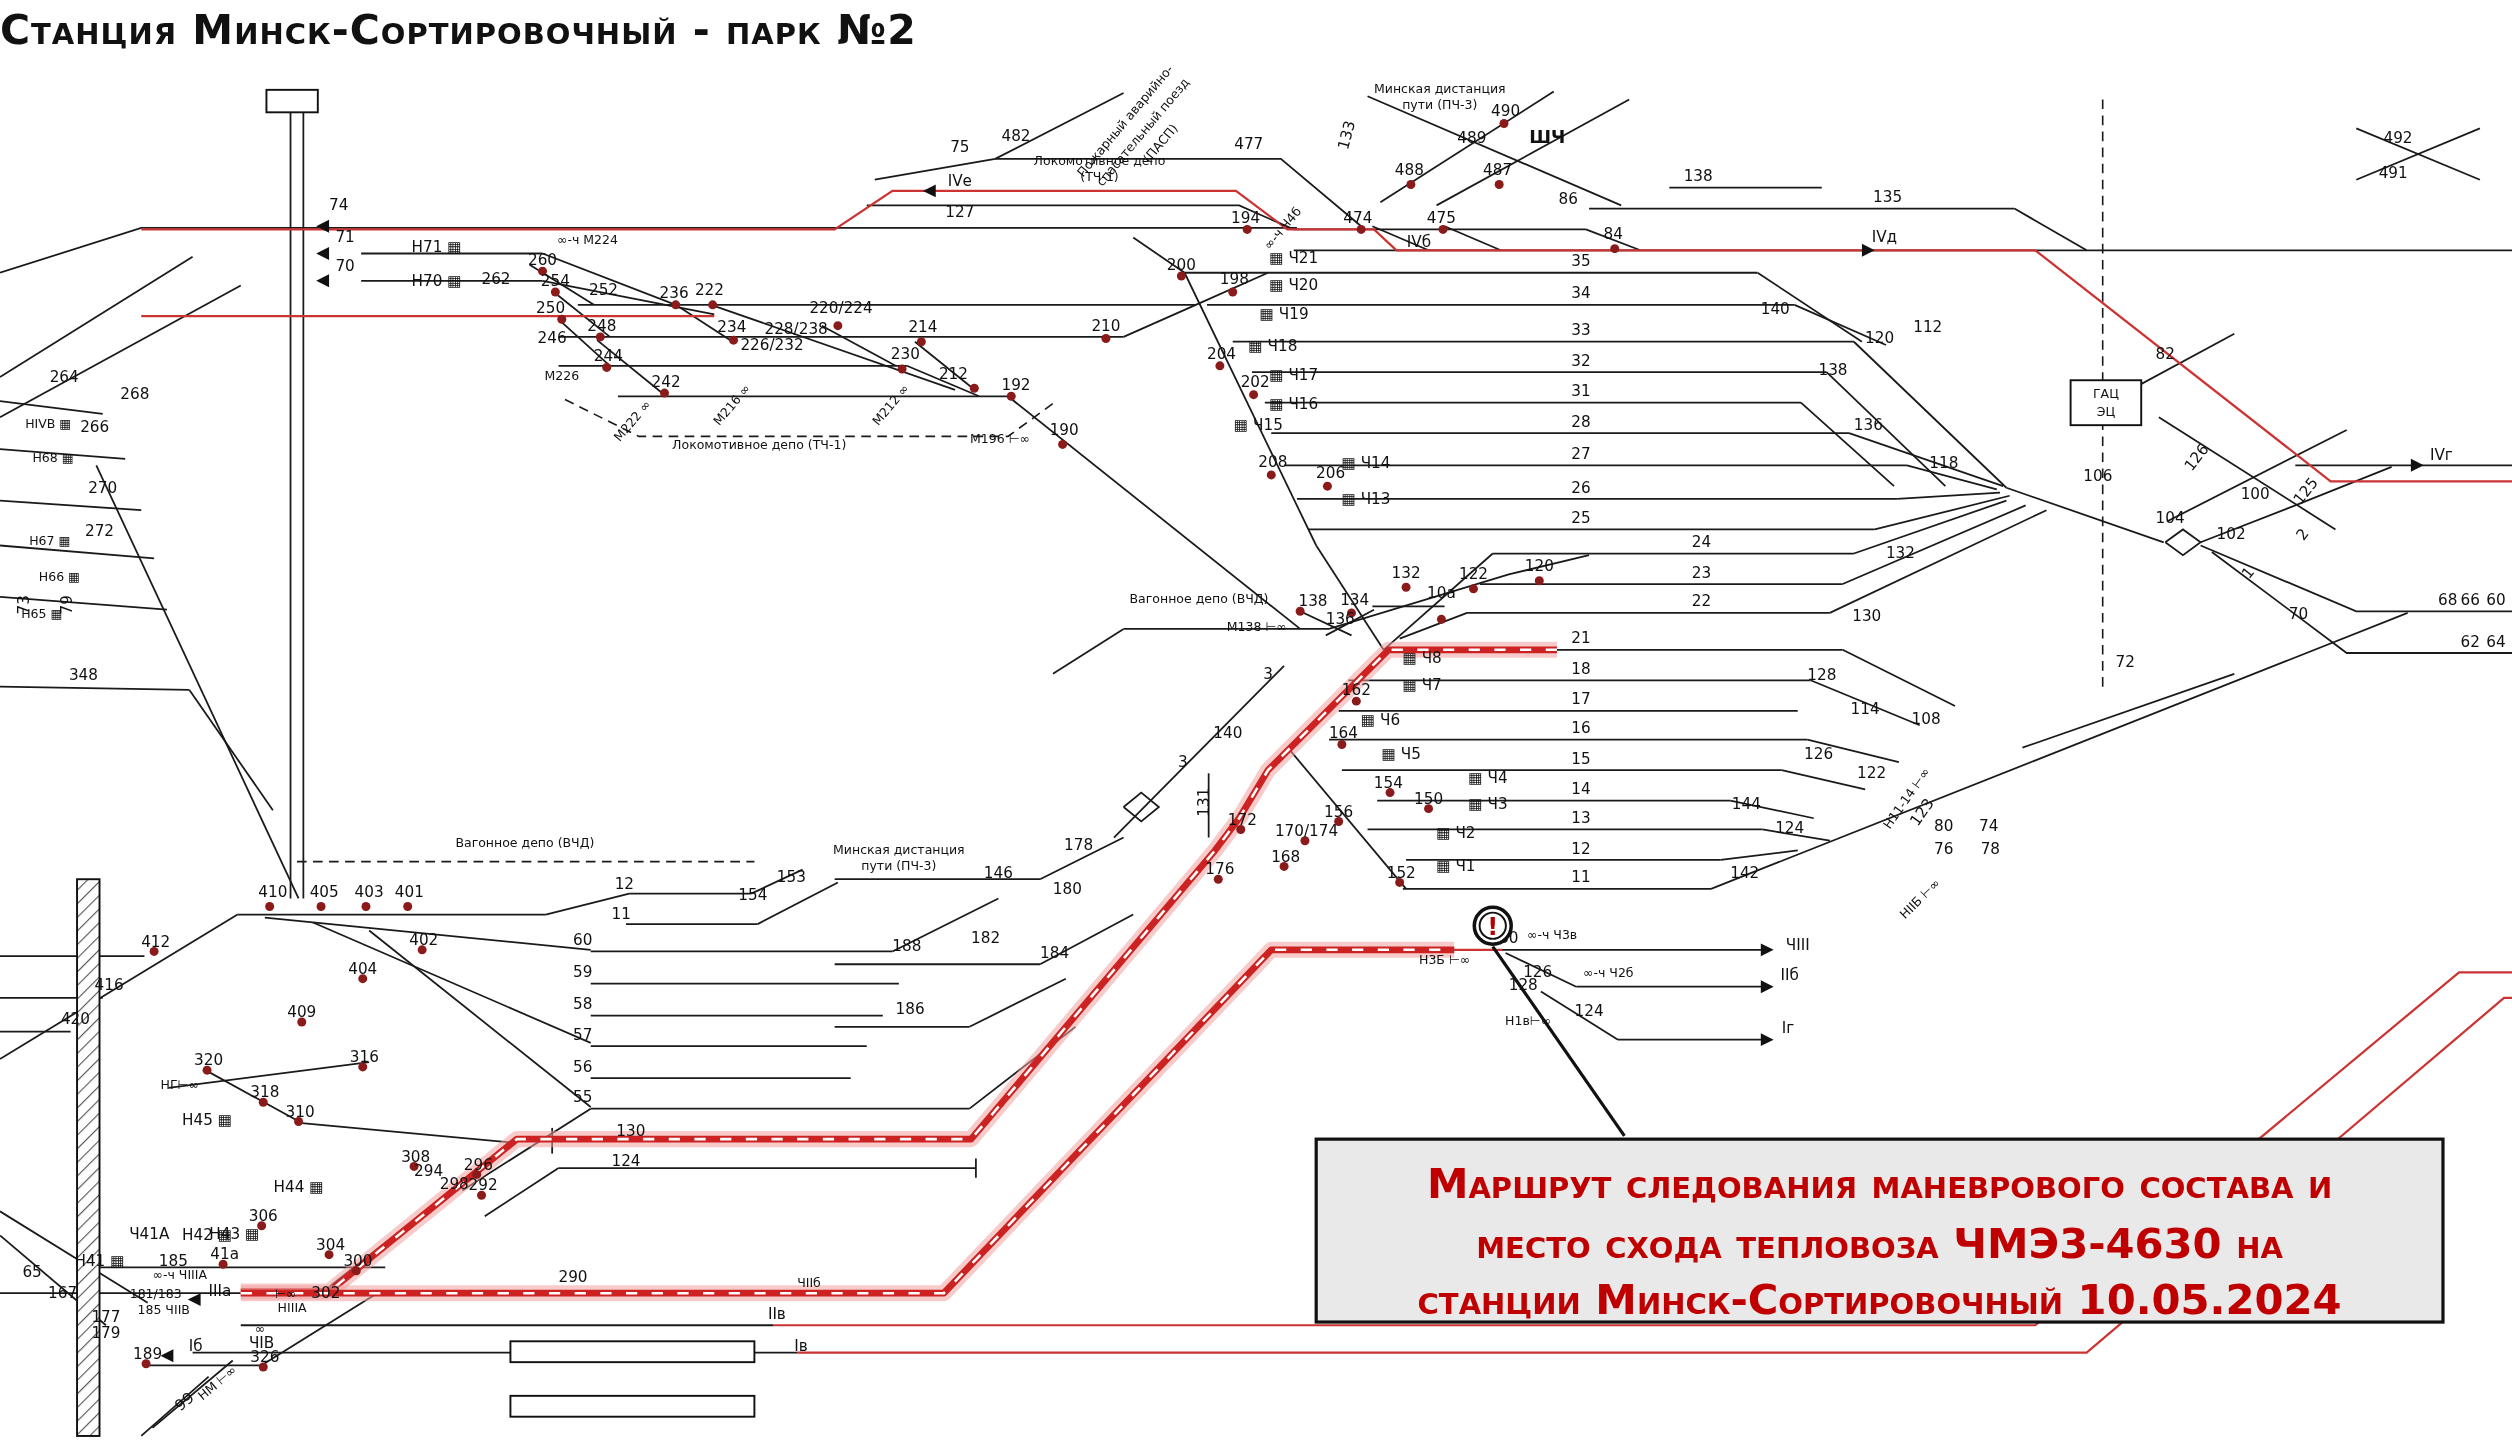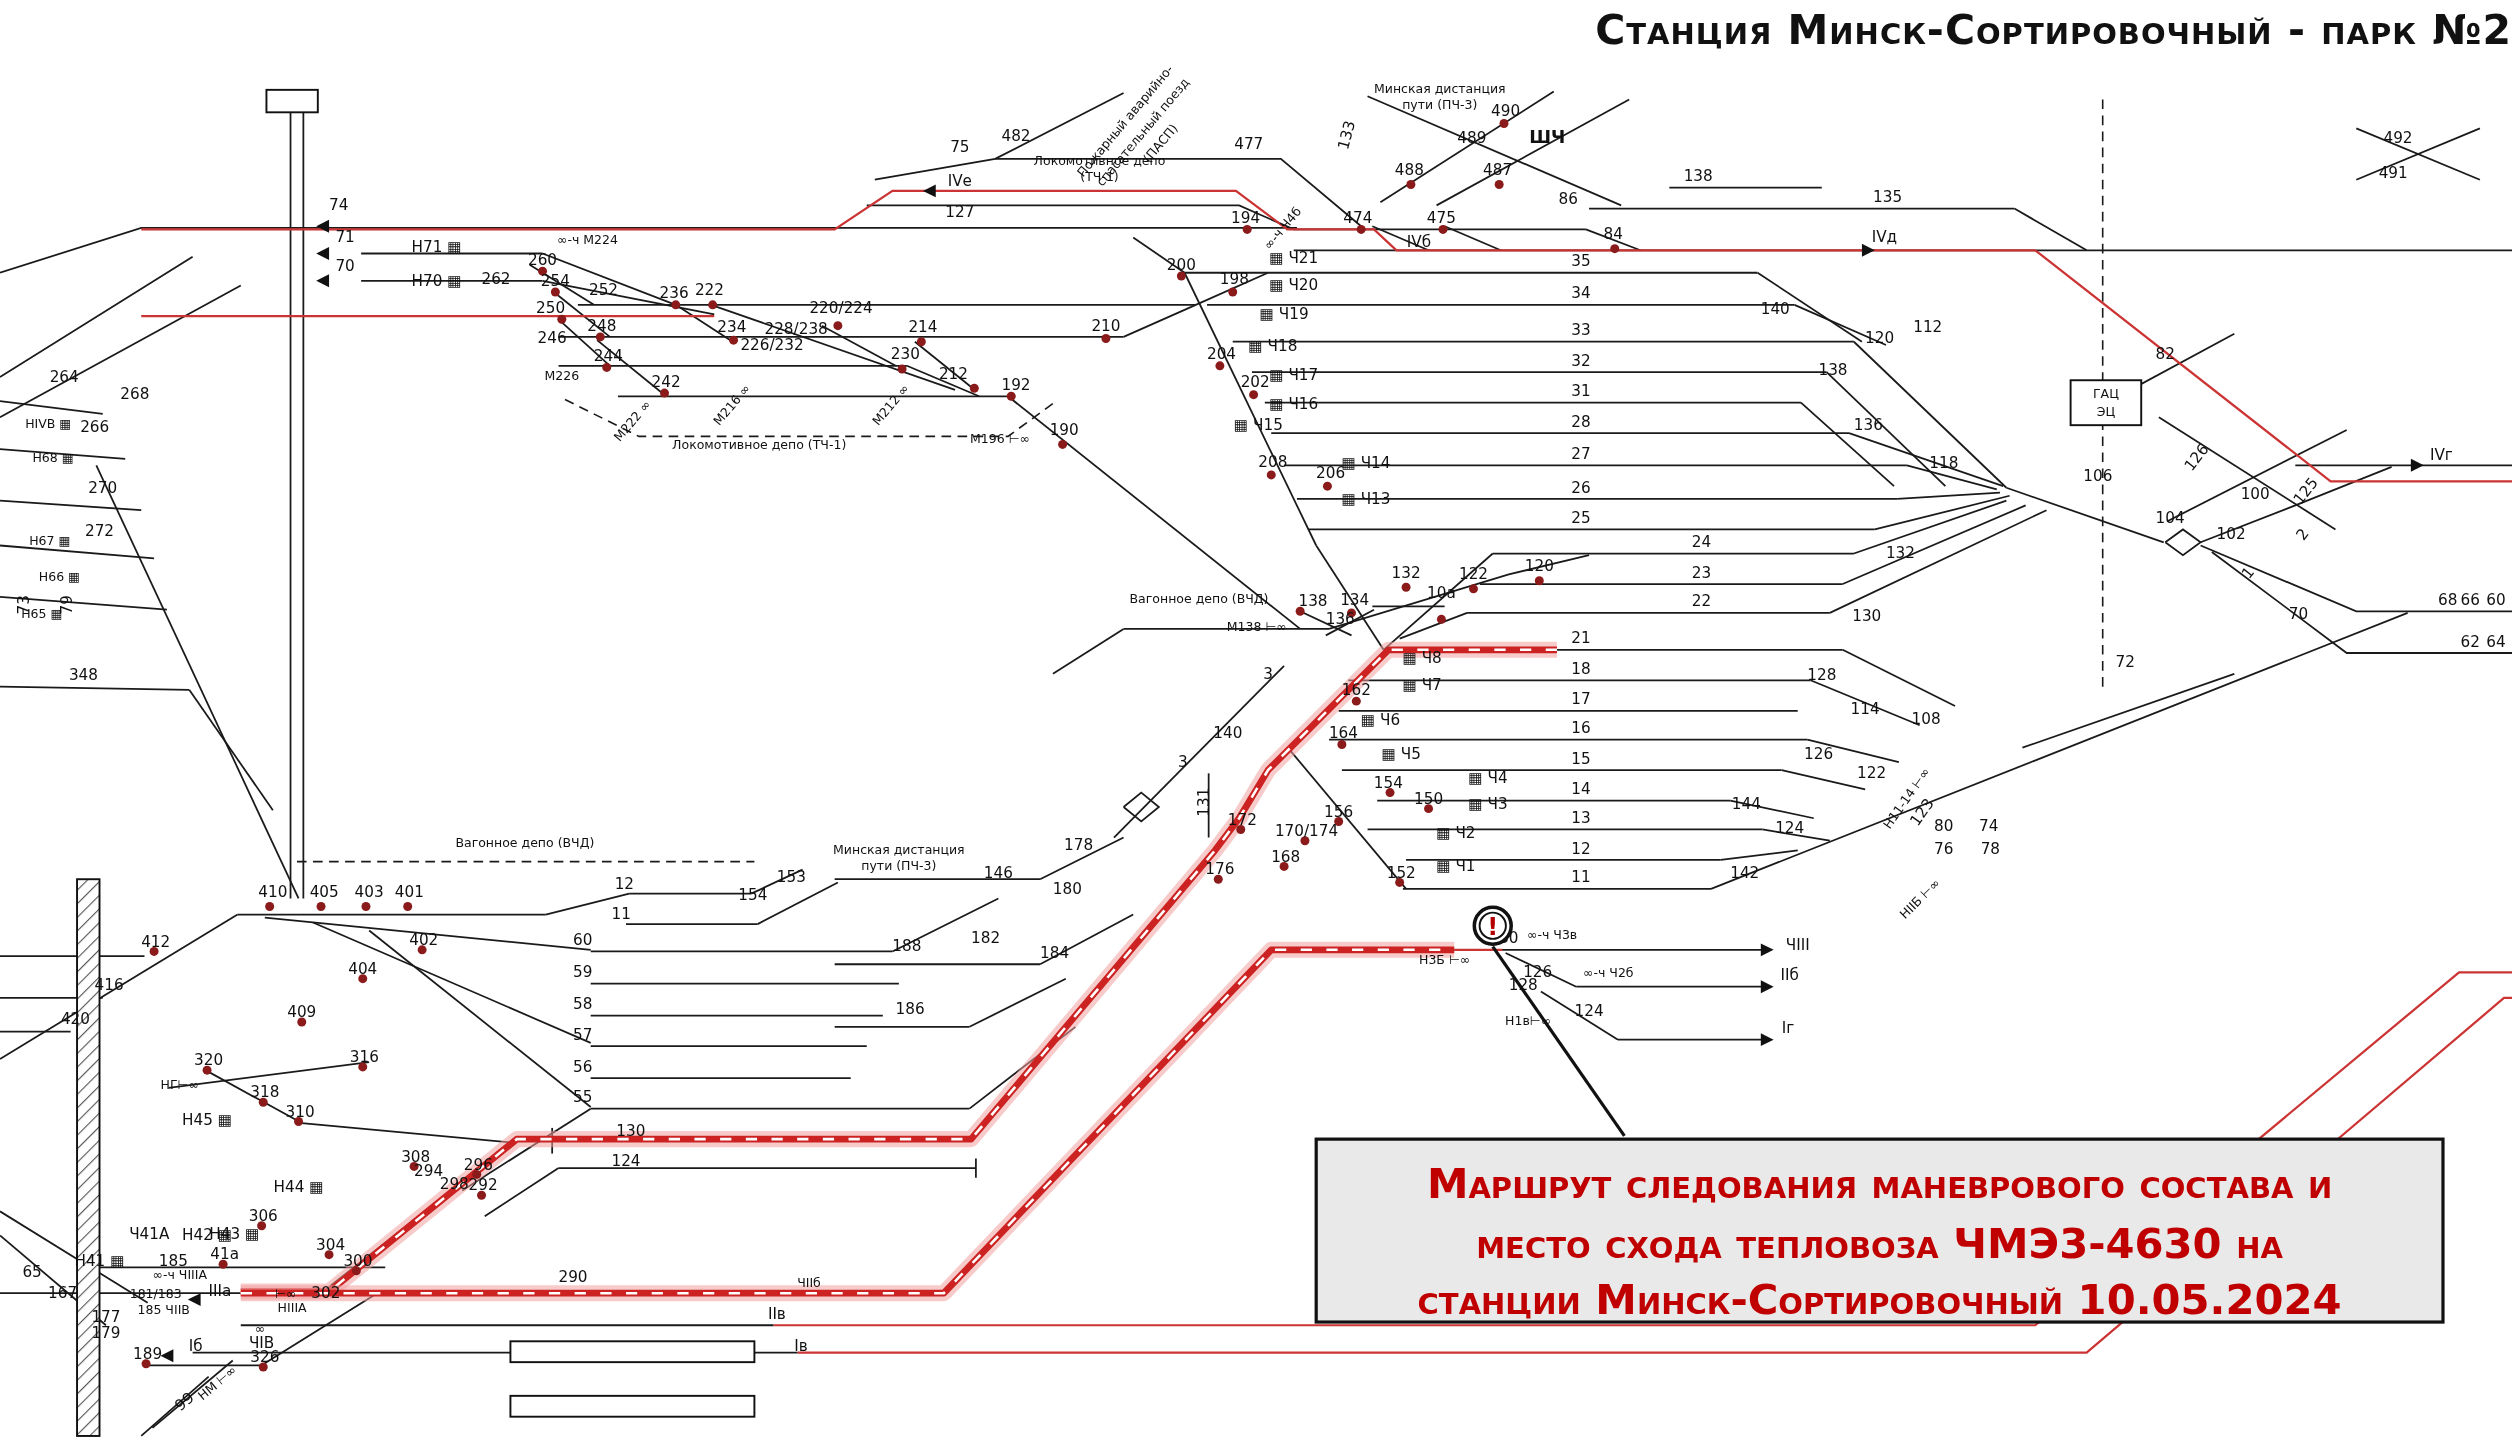--- a/index.html
+++ b/index.html
@@ -1,17 +1,17 @@
 <!DOCTYPE html>
 <html><head>
 <meta charset="utf-8">
 <style>
   html,body{margin:0;padding:0;background:#fff;}
   body{width:2512px;height:1452px;position:relative;overflow:hidden;font-family:"DejaVu Sans",sans-serif;}
-  .title{position:absolute;top:5.8px;left:0;width:100%;text-align:right;
+  .title{position:absolute;top:5.8px;left:0;width:100%;text-align:left;
          font:bold 41px "DejaVu Sans",sans-serif;font-variant:small-caps;letter-spacing:1px;color:#111;}
   #diagram{position:absolute;left:0;top:0;width:2512px;height:1452px;}
   .lbl{font-family:"DejaVu Sans",sans-serif;fill:#111;}
   .n{font-size:9.5px;}
   .s{font-size:7.8px;}
   .b{font-size:11px;font-weight:bold;}
   .ann{font:bold 26px "DejaVu Sans",sans-serif;font-variant:small-caps;fill:#c00000;}
   .annbox{fill:#e9e9e9;stroke:#111;stroke-width:2;}
   .warnglyph{font:bold 15px "DejaVu Sans",sans-serif;fill:#b30000;}
 </style>

